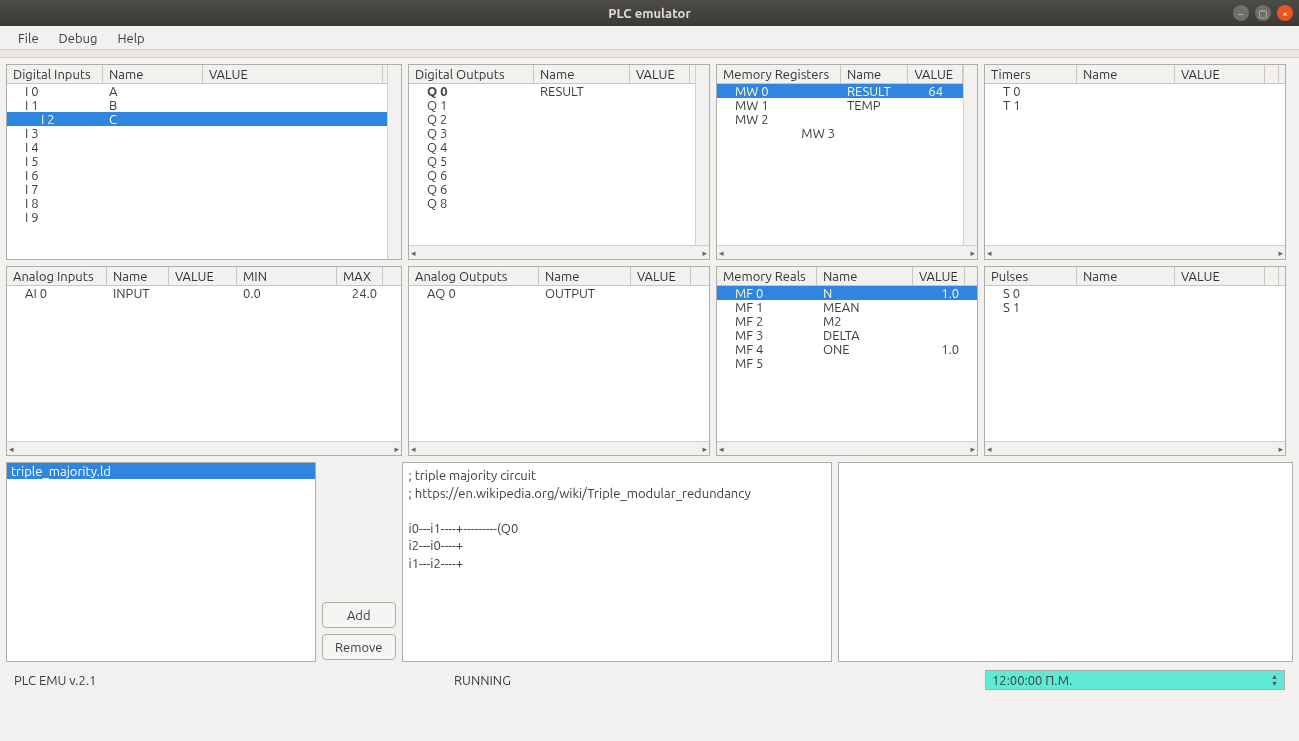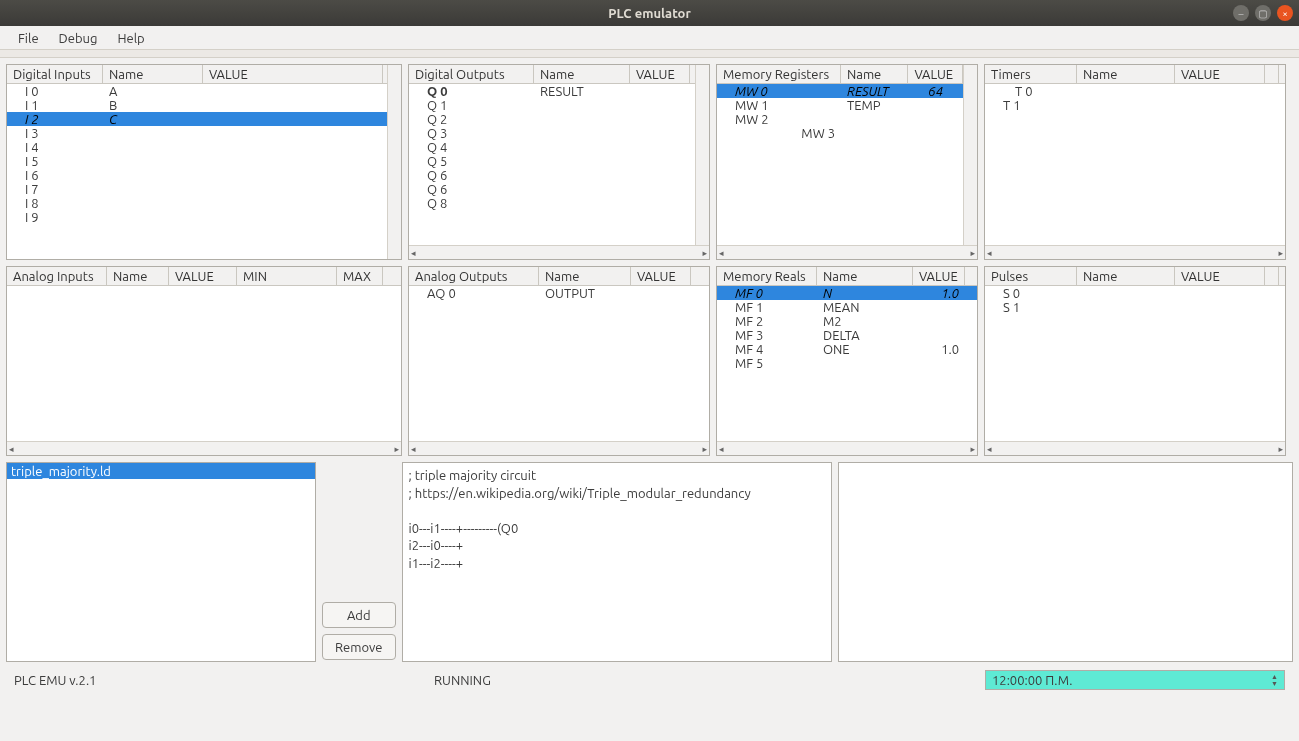--- a/index.html
+++ b/index.html
@@ -14,34 +14,34 @@
 .menubar { background: #f2f1f0; height: 24px; display: flex; align-items: center; padding: 0 8px; border-bottom: 1px solid #d4d0c8; }
 .menu-item { padding: 2px 10px; cursor: default; }
 .toolbar-strip { background: #ece9e5; height: 8px; border-bottom: 1px solid #d4d0c8; }
 .content { padding: 6px 6px 0 6px; }
 .grid-row { display: flex; gap: 6px; margin-bottom: 6px; }
 .panel { border: 1px solid #b0ada6; background: #fff; position: relative; display: flex; flex-direction: column; }
 .panel-body { flex: 1; overflow: hidden; }
 .hdr-row { display: flex; background: #f2f1f0; border-bottom: 1px solid #cac7c0; font-size: 13px; color: #333; }
 .hdr-cell { padding: 2px 6px; border-right: 1px solid #cac7c0; white-space: nowrap; overflow: hidden; }
 .data-row { display: flex; font-size: 13px; }
-.data-row.selected { background: #2e86de; color: #000000; font-style: italic; }
+.data-row.selected { background: #2e86de; color: #fef9c3; }
 .data-cell { padding: 0 6px; white-space: nowrap; overflow: hidden; }
 .scroll-v { width: 14px; background: #f2f1f0; border-left: 1px solid #d4d0c8; }
 .scroll-h { height: 14px; background: #f2f1f0; border-top: 1px solid #d4d0c8; display: flex; align-items: center; justify-content: space-between; padding: 0 2px; font-size: 9px; color: #666; }
 .panel-with-vscroll { display: flex; }
 .panel-with-vscroll .panel-body { flex: 1; }
 .bottom-row { display: flex; gap: 6px; margin-bottom: 6px; }
 .file-list { width: 310px; border: 1px solid #b0ada6; background: #fff; height: 200px; }
 .file-item { background: #2e86de; color: #fff; padding: 1px 4px; font-size: 13px; }
 .btn-col { display: flex; flex-direction: column; justify-content: flex-end; gap: 6px; padding-bottom: 2px; }
 .btn { border: 1px solid #b0ada6; background: #f6f5f3; border-radius: 4px; padding: 5px 12px; font-size: 13px; min-width: 70px; text-align: center; cursor: default; }
 .code-box { flex: 1; max-width: 430px; border: 1px solid #b0ada6; background: #fff; height: 200px; padding: 4px 6px; font-size: 13px; line-height: 1.35; white-space: pre; overflow: hidden; }
 .spacer { flex: 1; }
-.statusbar { display: flex; align-items: center; padding: 2px 8px; font-size: 13px; }
+.statusbar { display: flex; align-items: center; padding: 2px 8px; font-size: 13px; gap: 20px; }
 .status-left { width: 420px; }
 .status-mid { flex: 1; }
 .time-box { border: 1px solid #b0ada6; background: #5eead4; display: flex; align-items: center; padding: 2px 6px; width: 300px; justify-content: space-between; }
 .spinner { display: flex; flex-direction: column; font-size: 7px; line-height: 7px; color: #555; }
 </style>
 </head>
 <body>
 
 <div class="titlebar">
   <span class="title">PLC emulator</span>
@@ -75,21 +75,21 @@
                 <div class="data-cell" style="width: 96px; padding-left: 18px;">I 0</div>
                 <div class="data-cell" style="width: 100px;">A</div>
                 <div class="data-cell" style="width: 180px;"></div>
               </div>
               <div class="data-row">
                 <div class="data-cell" style="width: 96px; padding-left: 18px;">I 1</div>
                 <div class="data-cell" style="width: 100px;">B</div>
                 <div class="data-cell" style="width: 180px;"></div>
               </div>
               <div class="data-row selected">
-                <div class="data-cell" style="width: 96px; padding-left: 18px;">I 2</div>
+                <div class="data-cell" style="width: 96px; padding-left: 34px;">I 2</div>
                 <div class="data-cell" style="width: 100px;">C</div>
                 <div class="data-cell" style="width: 180px;"></div>
               </div>
               <div class="data-row">
                 <div class="data-cell" style="width: 96px; padding-left: 18px;">I 3</div>
                 <div class="data-cell" style="width: 100px;"></div>
                 <div class="data-cell" style="width: 180px;"></div>
               </div>
               <div class="data-row">
                 <div class="data-cell" style="width: 96px; padding-left: 18px;">I 4</div>
@@ -230,21 +230,21 @@
     <div class="panel" style="width:302px; height:196px;">
       <div class="panel-body">
         <div class="hdr-row" id="hdr-tm">
             <div class="hdr-cell" style="width: 92px;">Timers</div>
             <div class="hdr-cell" style="width: 98px;">Name</div>
             <div class="hdr-cell" style="width: 90px;">VALUE</div>
             <div class="hdr-cell" style="width: 14px;"></div>
           </div>
         <div id="rows-tm">
             <div class="data-row">
-              <div class="data-cell" style="width: 92px; padding-left: 30px;">T 0</div>
+              <div class="data-cell" style="width: 92px; padding-left: 18px;">T 0</div>
               <div class="data-cell" style="width: 98px;"></div>
               <div class="data-cell" style="width: 90px;"></div>
             </div>
             <div class="data-row">
               <div class="data-cell" style="width: 92px; padding-left: 18px;">T 1</div>
               <div class="data-cell" style="width: 98px;"></div>
               <div class="data-cell" style="width: 90px;"></div>
             </div>
           </div>
       </div>
@@ -258,20 +258,29 @@
   <div class="grid-row">
     <div class="panel" style="width:396px; height:190px;">
       <div class="panel-body">
         <div class="hdr-row" id="hdr-ai">
             <div class="hdr-cell" style="width: 100px;">Analog Inputs</div>
             <div class="hdr-cell" style="width: 62px;">Name</div>
             <div class="hdr-cell" style="width: 68px;">VALUE</div>
             <div class="hdr-cell" style="width: 100px;">MIN</div>
             <div class="hdr-cell" style="width: 46px;">MAX</div>
           </div>
+        <div id="rows-ai">
+            <div class="data-row">
+              <div class="data-cell" style="width: 100px; padding-left: 18px;">AI 0</div>
+              <div class="data-cell" style="width: 62px;">INPUT</div>
+              <div class="data-cell" style="width: 68px;"></div>
+              <div class="data-cell" style="width: 100px; text-align: left;">0.0</div>
+              <div class="data-cell" style="width: 46px; text-align: right;">24.0</div>
+            </div>
+          </div>
       </div>
       <div class="scroll-h">
           <span>◂</span>
           <span>▸</span>
         </div>
     </div>
     <div class="panel" style="width:302px; height:190px;">
       <div class="panel-body">
         <div class="hdr-row" id="hdr-ao">
             <div class="hdr-cell" style="width: 130px;">Analog Outputs</div>

